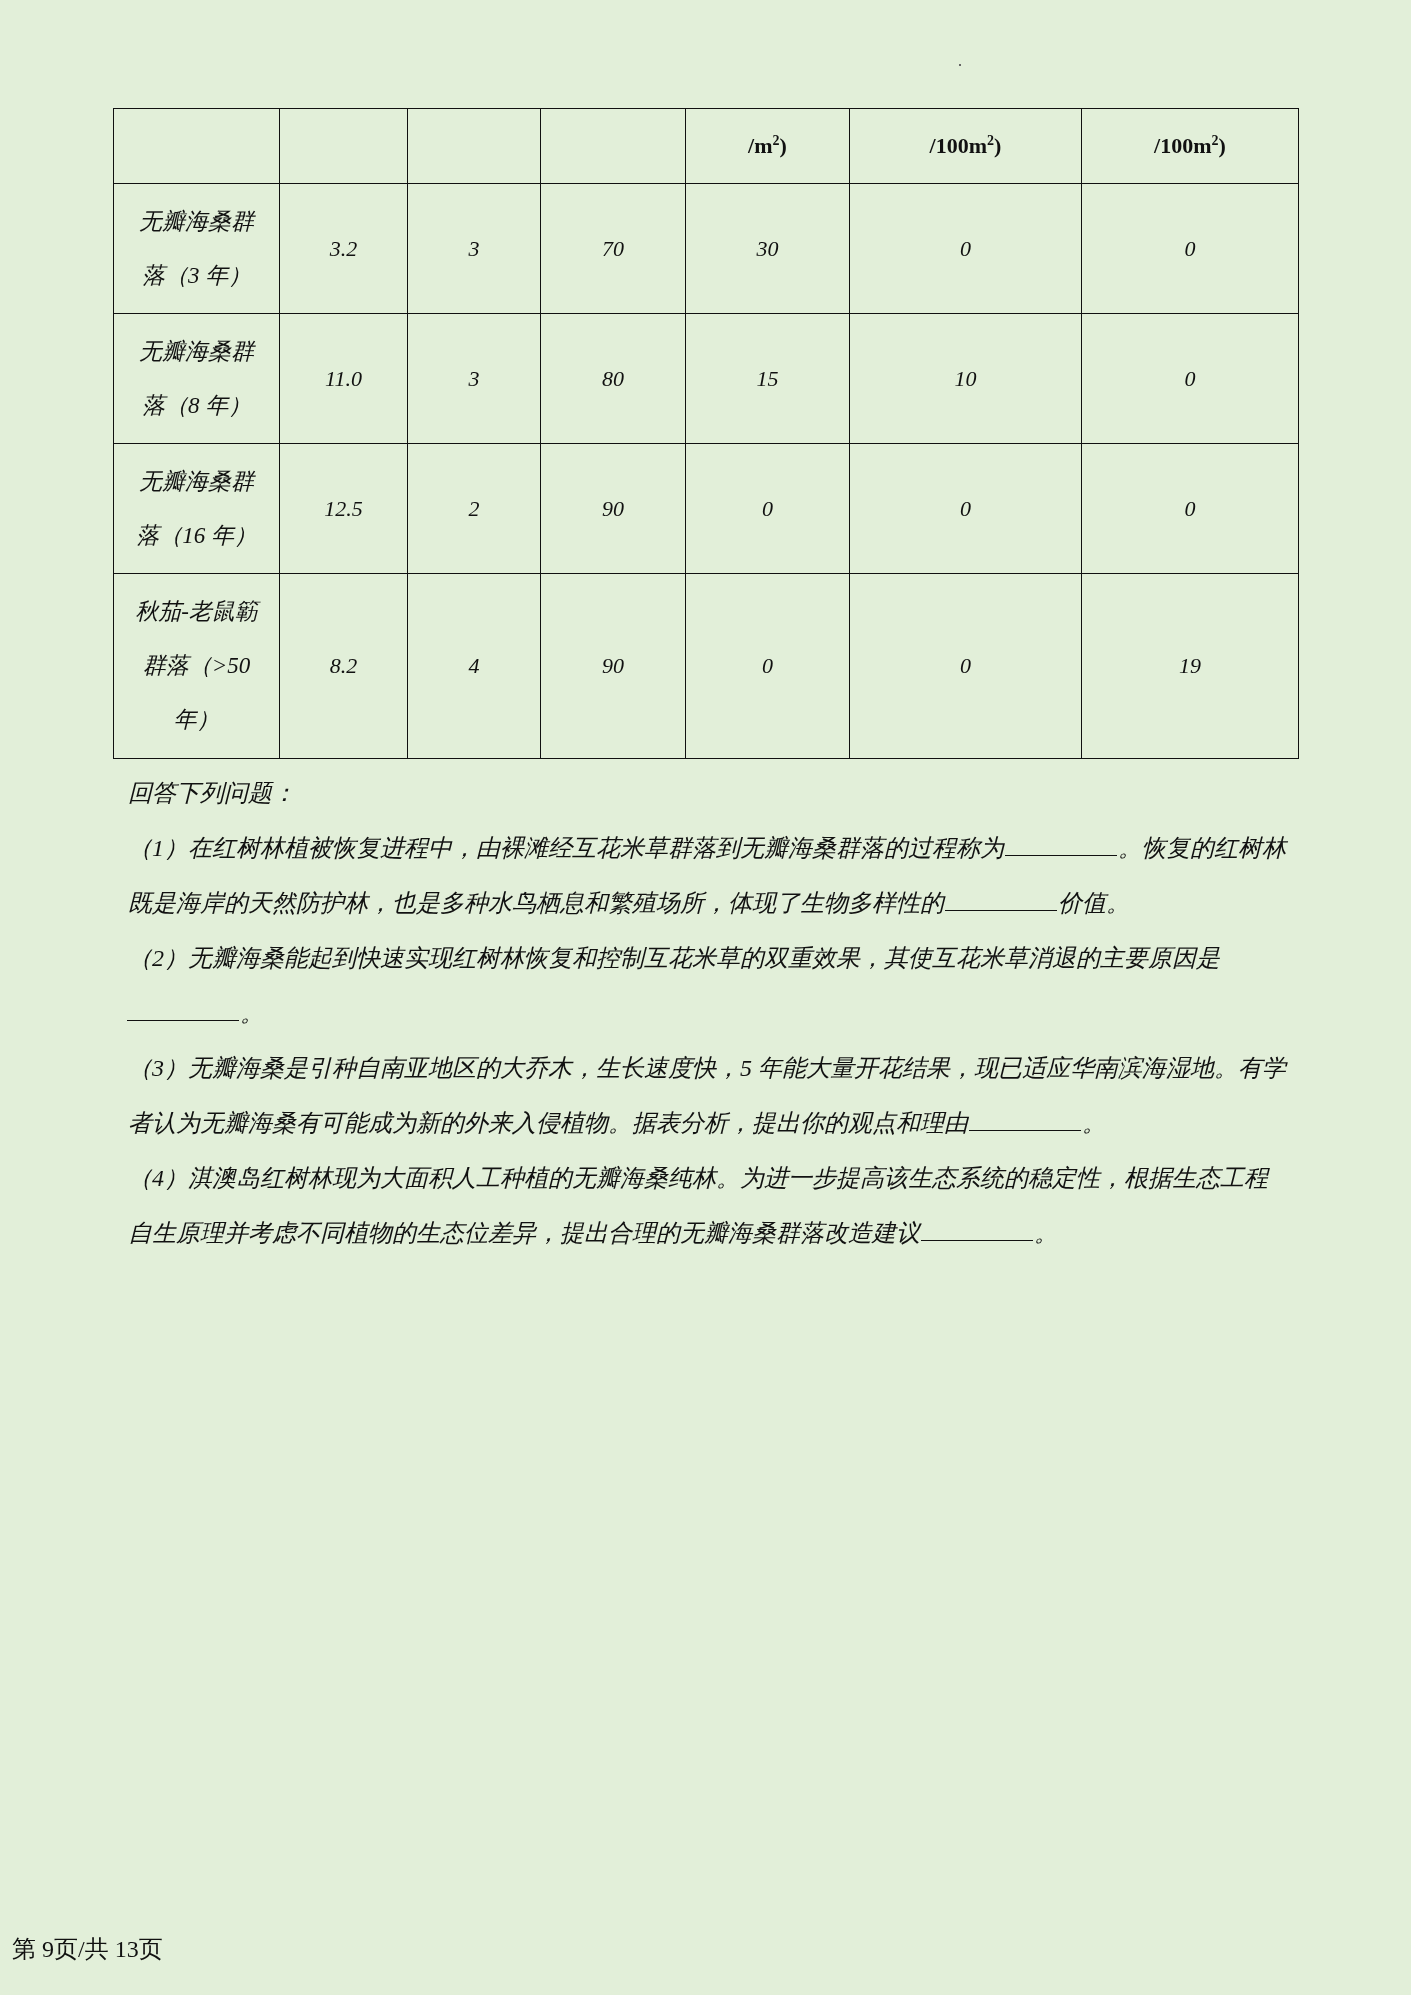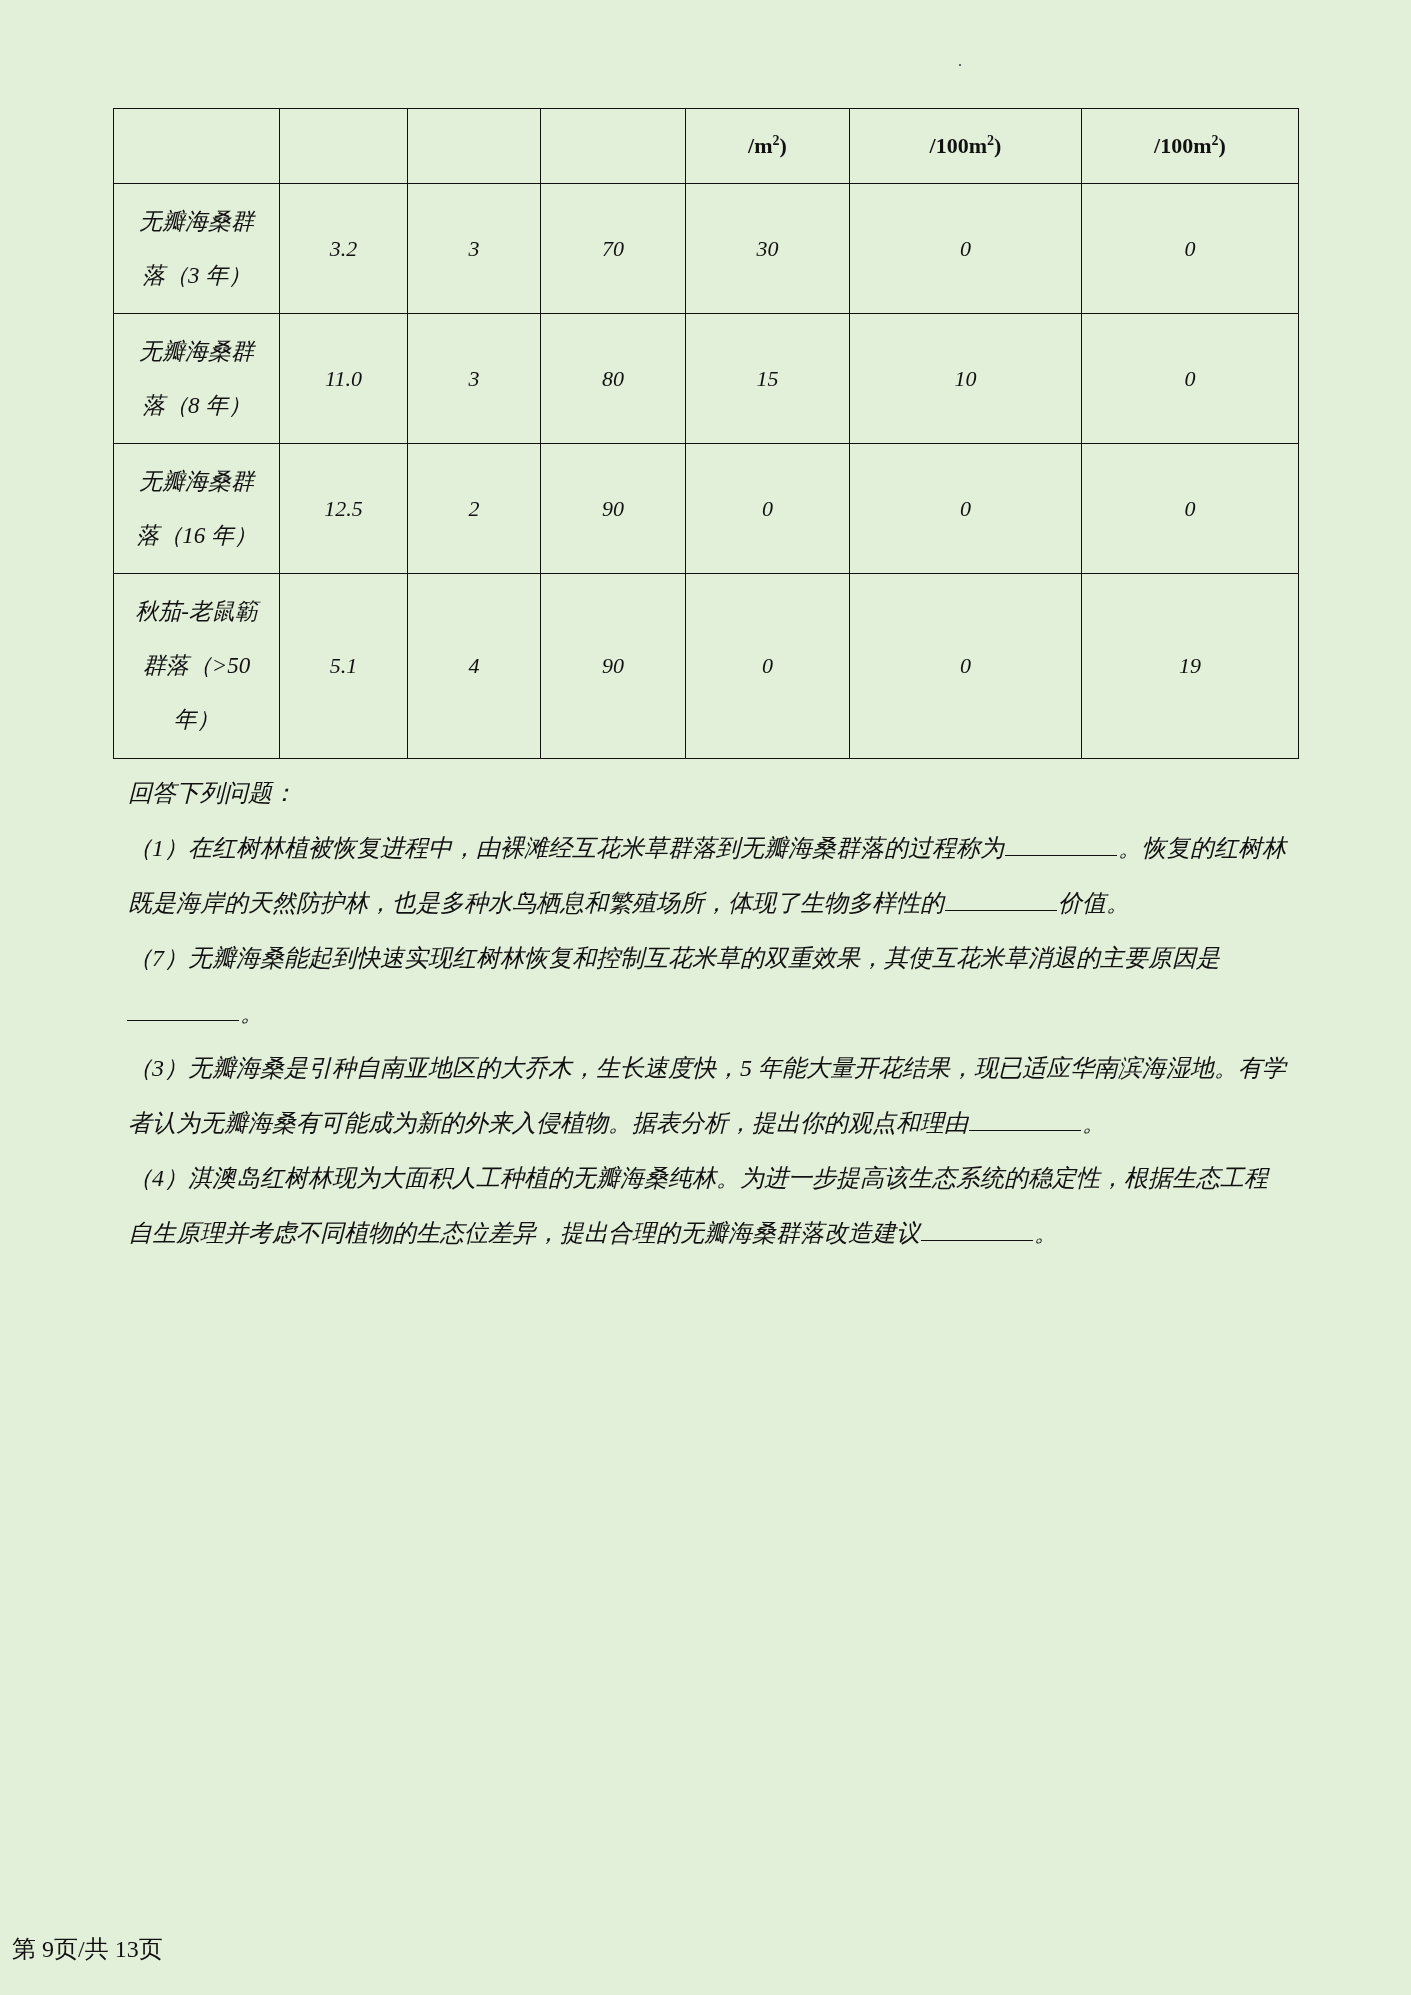--- a/index.html
+++ b/index.html
@@ -131,39 +131,39 @@
     <td>12.5</td>
     <td>2</td>
     <td>90</td>
     <td>0</td>
     <td>0</td>
     <td>0</td>
   </tr>
 
   <tr class="body-row tall">
     <td class="name-cell"><span>秋茄-老鼠簕</span><br><span>群落（&gt;50</span><br><span>年）</span></td>
-    <td>5.1</td>
+    <td>8.2</td>
     <td>4</td>
     <td>90</td>
     <td>0</td>
     <td>0</td>
     <td>19</td>
   </tr>
 </tbody>
   </table>
 
 <div class="questions">
   <p>回答下列问题：</p>
 
   <p class="q-item">
     <span>（1）在红树林植被恢复进程中，由裸滩经互花米草群落到无瓣海桑群落的过程称为</span><span class="blank"></span><span>。恢复的红树林既是海岸的天然防护林，也是多种水鸟栖息和繁殖场所，体现了生物多样性的</span><span class="blank"></span><span>价值。</span>
   </p>
 
   <p class="q-item">
-    <span>（7）无瓣海桑能起到快速实现红树林恢复和控制互花米草的双重效果，其使互花米草消退的主要原因是</span>
+    <span>（2）无瓣海桑能起到快速实现红树林恢复和控制互花米草的双重效果，其使互花米草消退的主要原因是</span>
   </p>
   <p class="q-item" style="margin-left:-1px;">
     <span class="blank" style="margin-left:0;"></span><span>。</span>
   </p>
 
   <p class="q-item">
     <span>（3）无瓣海桑是引种自南亚地区的大乔木，生长速度快，5 年能大量开花结果，现已适应华南滨海湿地。有学者认为无瓣海桑有可能成为新的外来入侵植物。据表分析，提出你的观点和理由</span><span class="blank"></span><span>。</span>
   </p>
 
   <p class="q-item">

